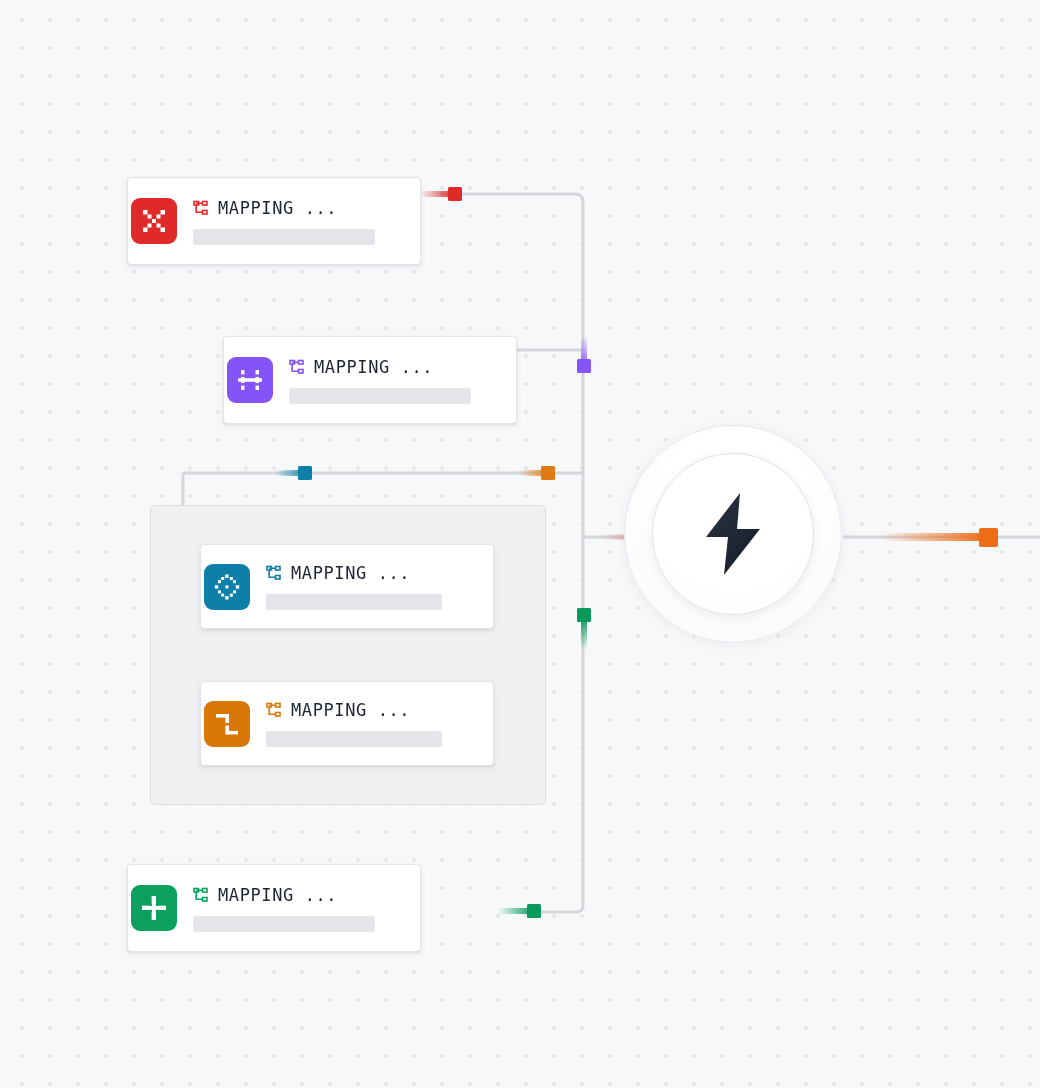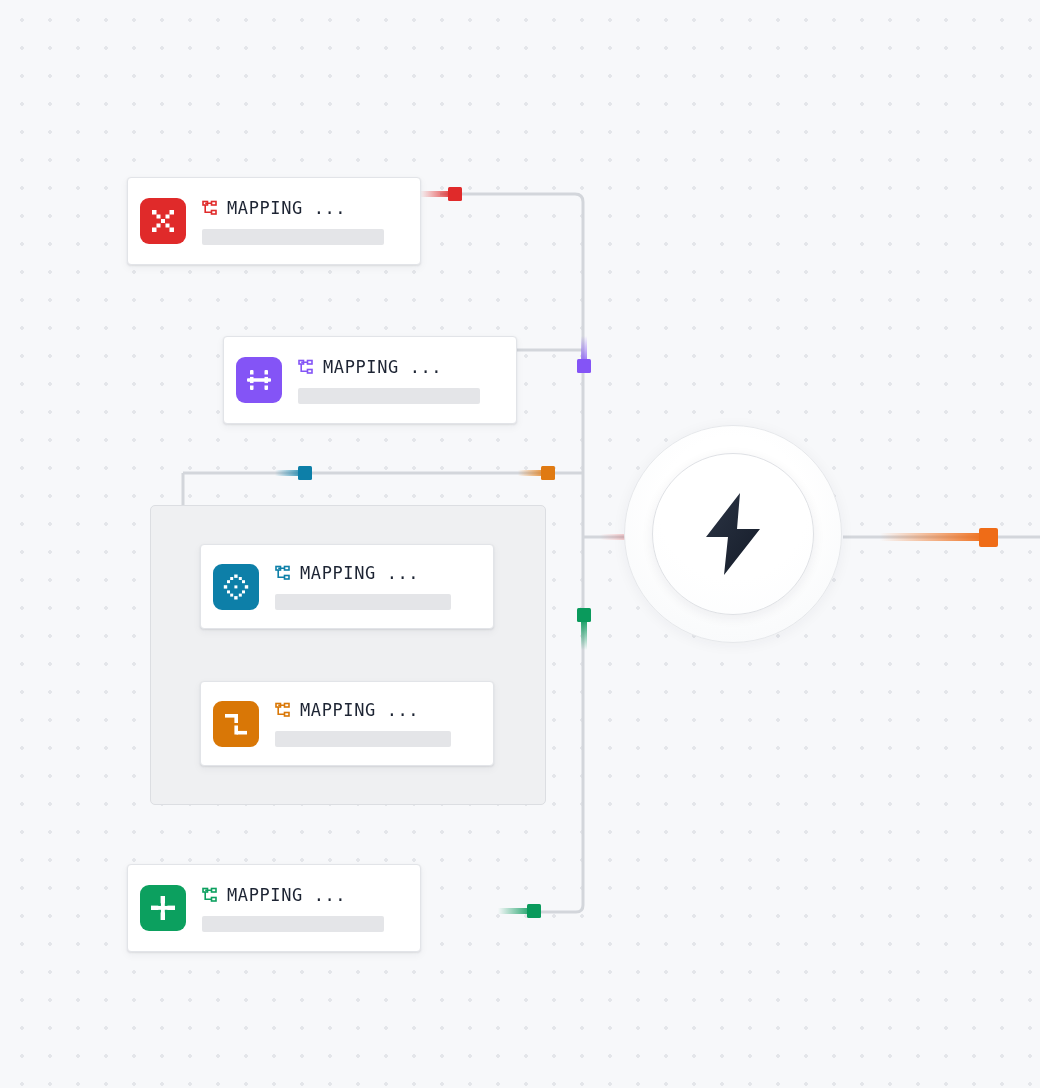--- a/index.html
+++ b/index.html
@@ -29,21 +29,21 @@
 
   
   .node {
     position: absolute;
     background: #ffffff;
     border: 1px solid #e2e4e8;
     border-radius: 4px;
     box-shadow: 0 1px 2px rgba(30,35,50,.10), 0 3px 8px rgba(30,35,50,.05);
     display: flex;
     align-items: center;
-    padding: 0 12px;
+    padding: 0 3px;
     gap: 16px;
   }
   .node-icon {
     flex: 0 0 auto;
     border-radius: 9px;
     display: flex; align-items:center; justify-content:center;
   }
   .node-body { flex: 1 1 auto; min-width: 0; }
   .node-title {
     display: flex; align-items: center; gap: 9px;

